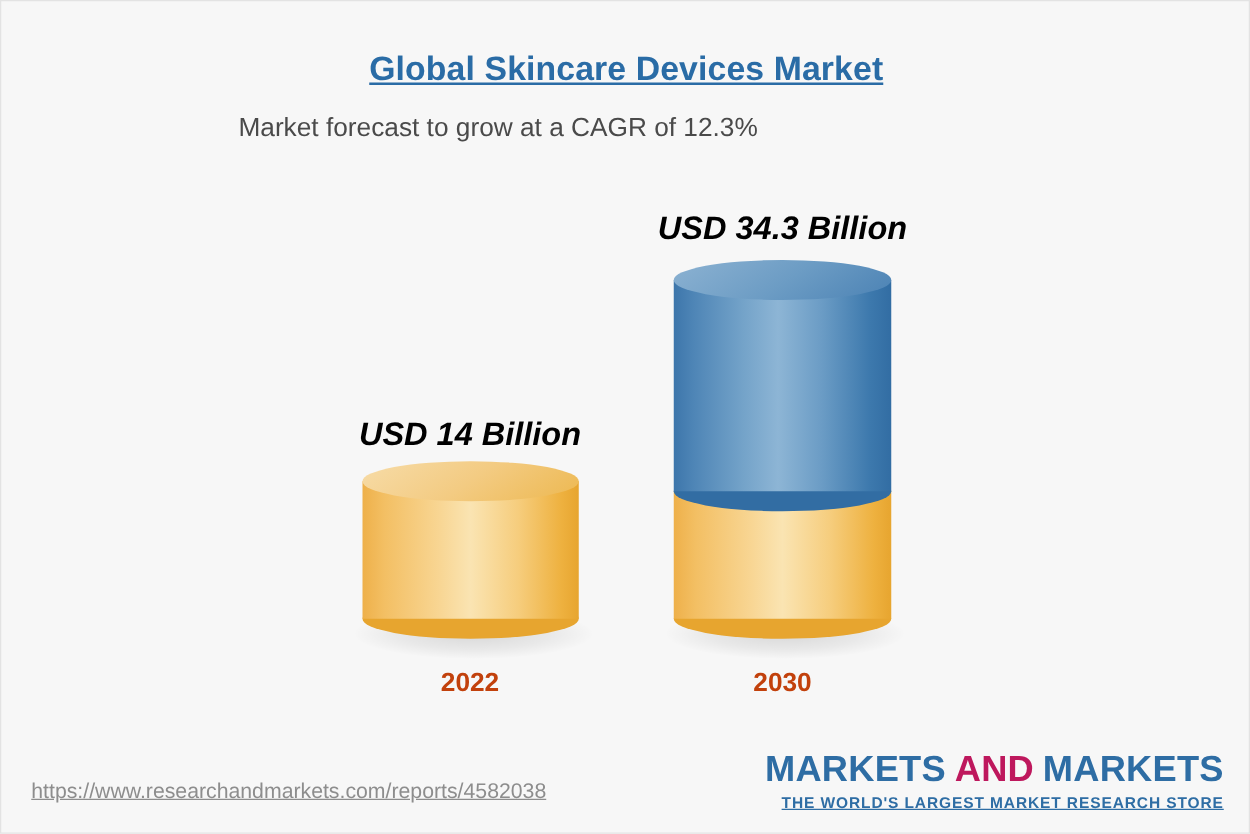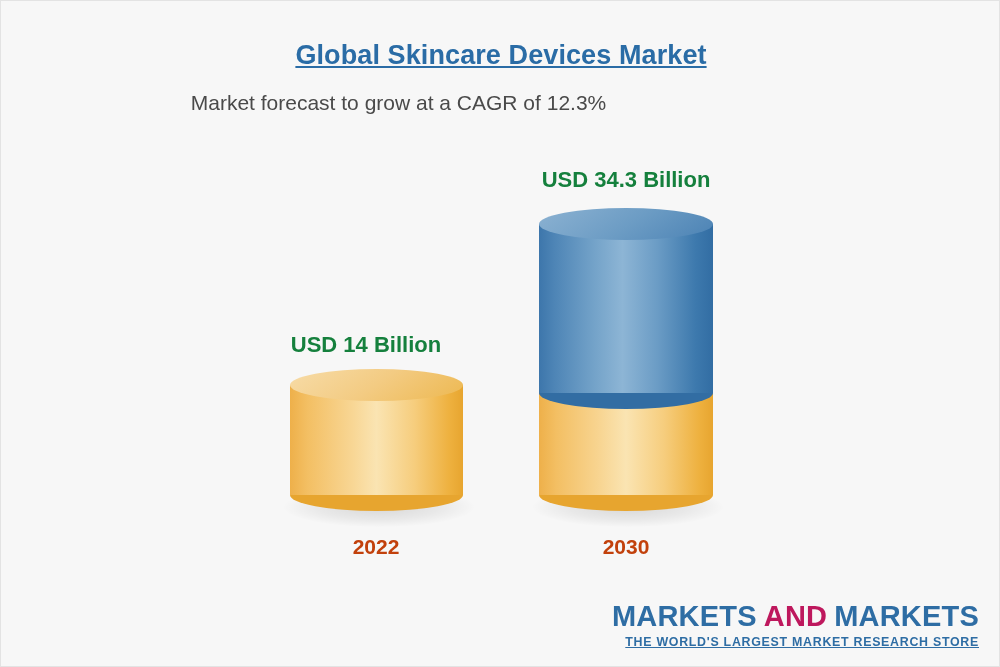--- a/index.html
+++ b/index.html
@@ -58,24 +58,25 @@
   }
 
   .bar-group {
     position: absolute;
   }
 
   
   .value-label {
     position: absolute;
     text-align: center;
-    font-size: 22px;
-    font-weight: bold;
-    color: #15803d;
-    white-space: nowrap;
+    font-size: 26px;
+    font-weight: bold;
+    color: #000000;
+    white-space: nowrap;
+    font-style: italic;
   }
 
   
   .cat-label {
     position: absolute;
     text-align: center;
     font-size: 21px;
     font-weight: bold;
     color: #c2410c;
     white-space: nowrap;
@@ -194,21 +195,21 @@
 <div class="canvas">
 
   <div class="chart-title">Global Skincare Devices Market</div>
 
   <div class="chart-subtitle">Market forecast to grow at a CAGR of 12.3%</div>
 
   <div class="plot">
 
     <div class="bar-group">
 
-      <div class="value-label" style="left:240px; top:331px; width:250px;text-align:center;">USD 14 Billion</div>
+      <div class="value-label" style="left:250px; top:331px; width:250px;text-align:center;">USD 14 Billion</div>
 
       <div class="ground-shadow" style="left:283px; top:486px; width:190px; height:40px;"></div>
 
       <div class="cyl fill-gold" style="left:289px; top:368px; width:173px; height:142px;">
         <div class="cyl-bottom" style="top:110px; height:32px;"></div>
         <div class="cyl-body" style="top:16px; height:110px;"></div>
         <div class="cyl-top" style="top:0px; height:32px;"></div>
       </div>
 
       <div class="cat-label" style="left:275px; top:534px; width:200px;">2022</div>
@@ -229,19 +230,20 @@
         <div class="cyl-bottom" style="top:169px; height:32px;"></div>
         <div class="cyl-body" style="top:16px; height:169px;"></div>
         <div class="cyl-top" style="top:0px; height:32px;"></div>
       </div>
 
       <div class="cat-label" style="left:525px; top:534px; width:200px;">2030</div>
     </div>
 
   </div>
 
+  <a class="footer-url" href="#">https://www.researchandmarkets.com/reports/4582038</a>
 
   <div class="logo">
     <div class="logo-main"><span>MARKETS</span><span class="logo-and" style="margin: 0px 7px;">AND</span><span>MARKETS</span></div>
     <div class="logo-tagline">THE WORLD'S LARGEST MARKET RESEARCH STORE</div>
   </div>
 
 </div>
 
 </body></html>

